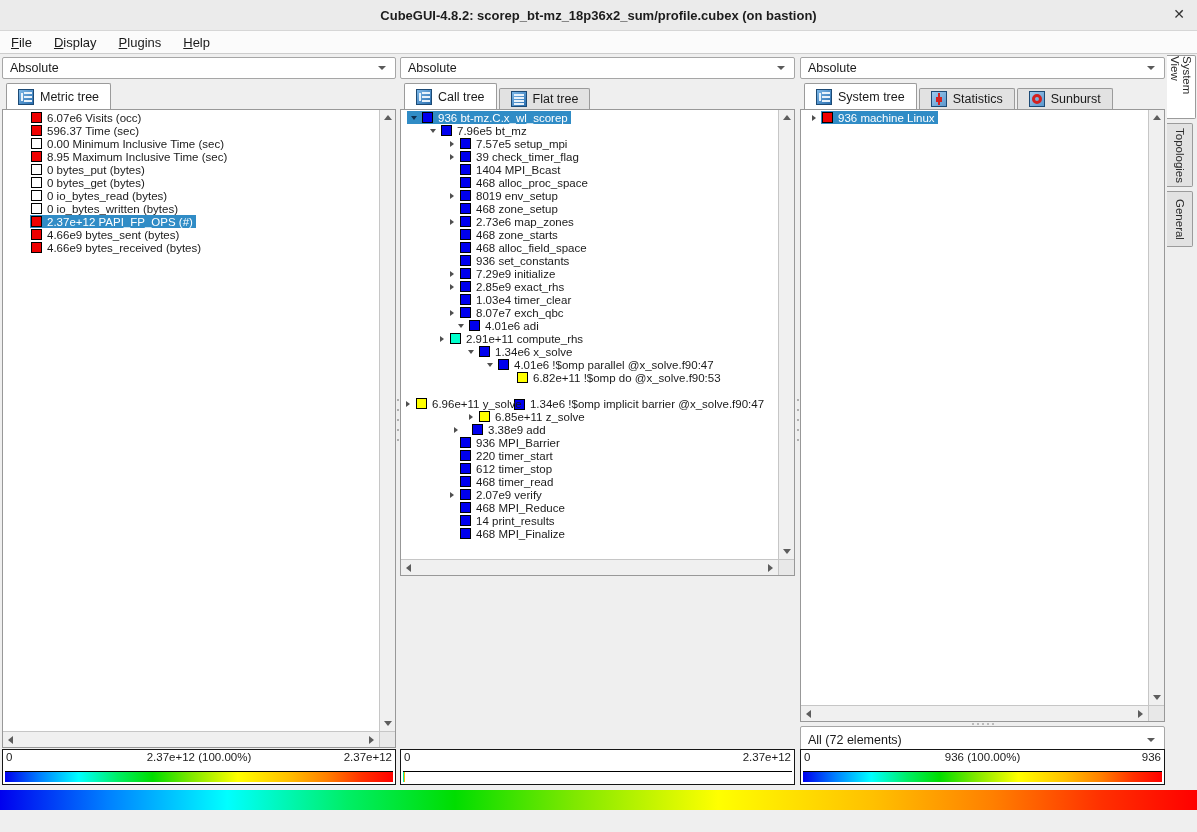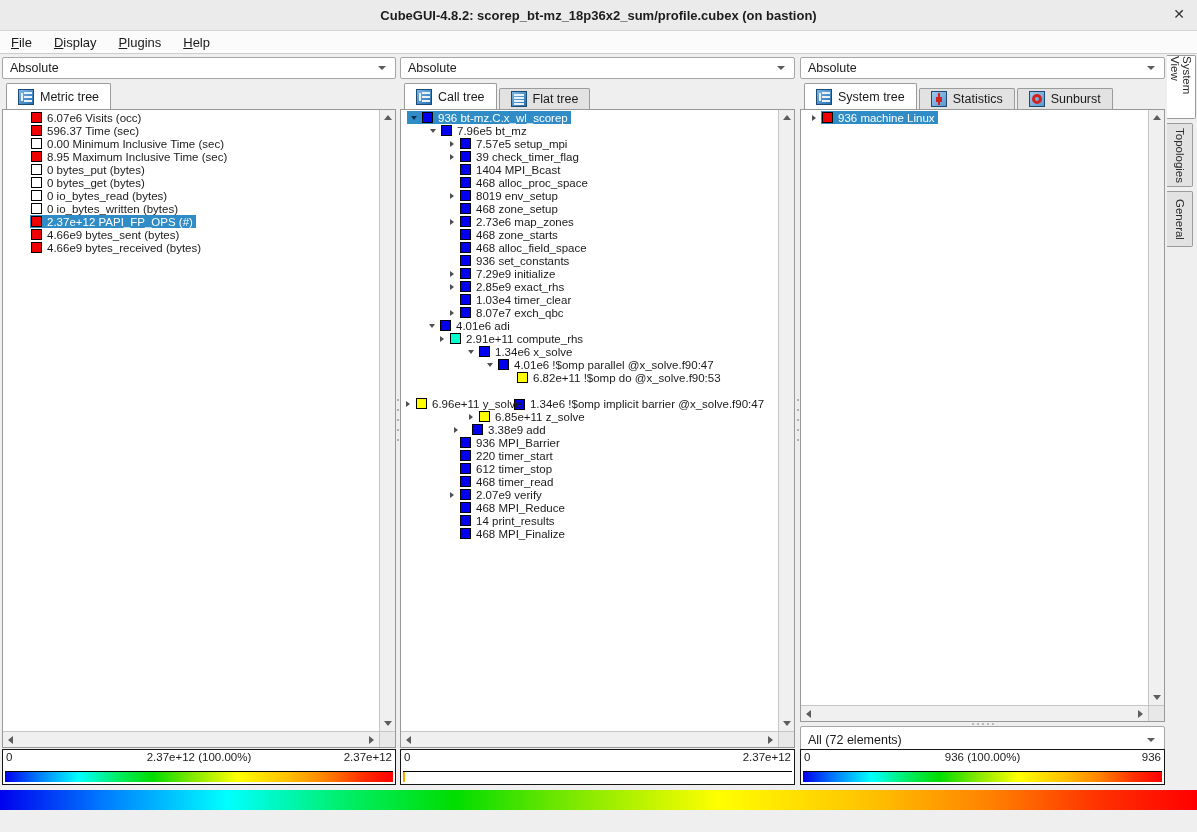--- a/index.html
+++ b/index.html
@@ -248,21 +248,21 @@
       <span class="sbtn up"></span>
       <span class="sbtn down"></span>
     </div>
     <div class="hscroll">
       <span class="sbtn lft"></span>
       <span class="sbtn rgt"></span>
     </div>
     <div class="scorner"></div>
   </div>
 
-  <div class="treeframe" style="left:400px;top:109px;width:395px;height:639px;text-align:right;">
+  <div class="treeframe" style="left:400px;top:109px;width:395px;height:467px;text-align:right;">
     <div class="treearea">
         <div class="trow" style="padding-left: 6px;">
           <span class="arrow expanded insel"></span>
           <span class="rowsel selected">
             <span class="cbox" style="background: rgb(0, 0, 238);"></span>
             <span class="ttext">936 bt-mz.C.x_wl_scorep</span>
           </span>
         </div>
         <div class="trow" style="padding-left: 25px;">
           <span class="arrow expanded"></span>
@@ -362,21 +362,21 @@
             <span class="ttext">1.03e4 timer_clear</span>
           </span>
         </div>
         <div class="trow" style="padding-left: 44px;">
           <span class="arrow collapsed"></span>
           <span class="rowsel">
             <span class="cbox" style="background: rgb(0, 0, 238);"></span>
             <span class="ttext">8.07e7 exch_qbc</span>
           </span>
         </div>
-        <div class="trow" style="padding-left: 24px;">
+        <div class="trow" style="padding-left: 53px;">
           <span class="arrow expanded"></span>
           <span class="rowsel">
             <span class="cbox" style="background: rgb(0, 0, 238);"></span>
             <span class="ttext">4.01e6 adi</span>
           </span>
         </div>
         <div class="trow" style="padding-left: 34px;">
           <span class="arrow collapsed"></span>
           <span class="rowsel">
             <span class="cbox" style="background: rgb(0, 255, 204);"></span>

